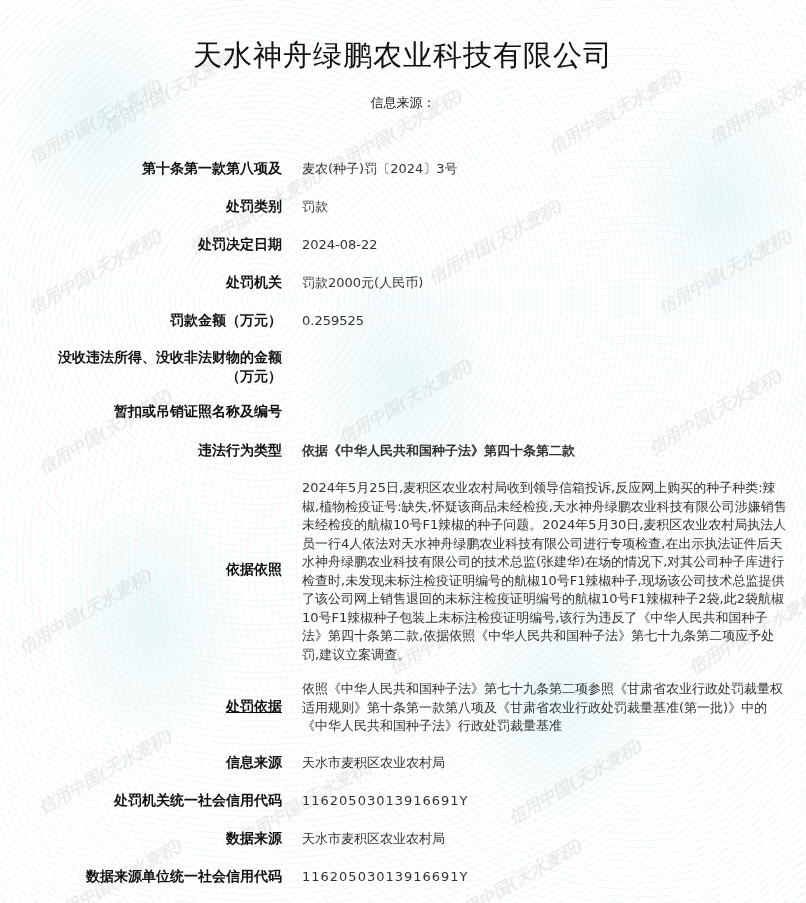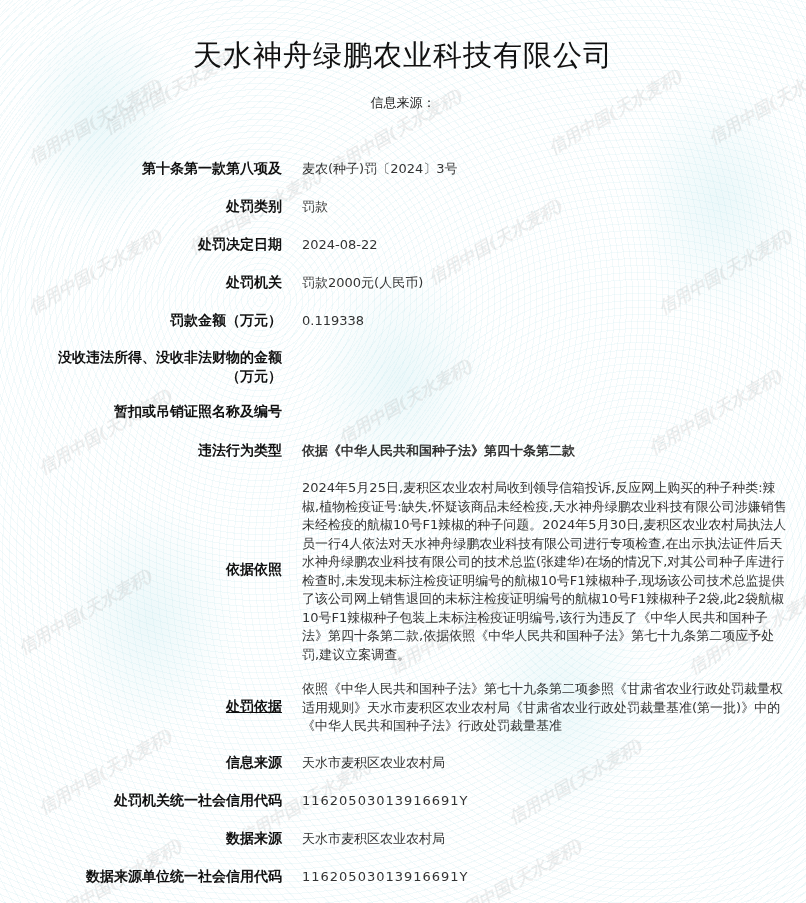--- a/index.html
+++ b/index.html
@@ -95,21 +95,21 @@
     <div class="value" style="top:1px;">2024-08-22</div>
   </div>
 
   <div class="row" style="top:273px;">
     <div class="label">处罚机关</div>
     <div class="value" style="top:1px;">罚款2000元(人民币)</div>
   </div>
 
   <div class="row" style="top:311px;">
     <div class="label">罚款金额（万元）</div>
-    <div class="value" style="top:1px;">0.119338</div>
+    <div class="value" style="top:1px;">0.259525</div>
   </div>
 
   <div class="row" style="top:348px;">
     <div class="label" style="width:320px;">
       <div>没收违法所得、没收非法财物的金额</div>
       <div>（万元）</div>
     </div>
     <div class="value" style="top:1px;"></div>
   </div>
 
@@ -123,21 +123,21 @@
     <div class="value" style="top:1px;font-weight:bold;">依据《中华人民共和国种子法》第四十条第二款</div>
   </div>
 
   <div class="row" style="top:479px;">
     <div class="label" style="top:81px;">依据依照</div>
     <div class="value">2024年5月25日,麦积区农业农村局收到领导信箱投诉,反应网上购买的种子种类:辣椒,植物检疫证号:缺失,怀疑该商品未经检疫,天水神舟绿鹏农业科技有限公司涉嫌销售未经检疫的航椒10号F1辣椒的种子问题。2024年5月30日,麦积区农业农村局执法人员一行4人依法对天水神舟绿鹏农业科技有限公司进行专项检查,在出示执法证件后天水神舟绿鹏农业科技有限公司的技术总监(张建华)在场的情况下,对其公司种子库进行检查时,未发现未标注检疫证明编号的航椒10号F1辣椒种子,现场该公司技术总监提供了该公司网上销售退回的未标注检疫证明编号的航椒10号F1辣椒种子2袋,此2袋航椒10号F1辣椒种子包装上未标注检疫证明编号,该行为违反了《中华人民共和国种子法》第四十条第二款,依据依照《中华人民共和国种子法》第七十九条第二项应予处罚,建议立案调查。</div>
   </div>
 
   <div class="row" style="top:680px;">
     <div class="label" style="top:17px;text-decoration:underline;">处罚依据</div>
-    <div class="value">依照《中华人民共和国种子法》第七十九条第二项参照《甘肃省农业行政处罚裁量权适用规则》天水市麦积区农业农村局《甘肃省农业行政处罚裁量基准(第一批)》中的《中华人民共和国种子法》行政处罚裁量基准</div>
+    <div class="value">依照《中华人民共和国种子法》第七十九条第二项参照《甘肃省农业行政处罚裁量权适用规则》第十条第一款第八项及《甘肃省农业行政处罚裁量基准(第一批)》中的《中华人民共和国种子法》行政处罚裁量基准</div>
   </div>
 
   <div class="row" style="top:753px;">
     <div class="label">信息来源</div>
     <div class="value" style="top:1px;">天水市麦积区农业农村局</div>
   </div>
 
   <div class="row" style="top:791px;">
     <div class="label">处罚机关统一社会信用代码</div>
     <div class="value" style="top:1px;letter-spacing:1px;">11620503013916691Y</div>

